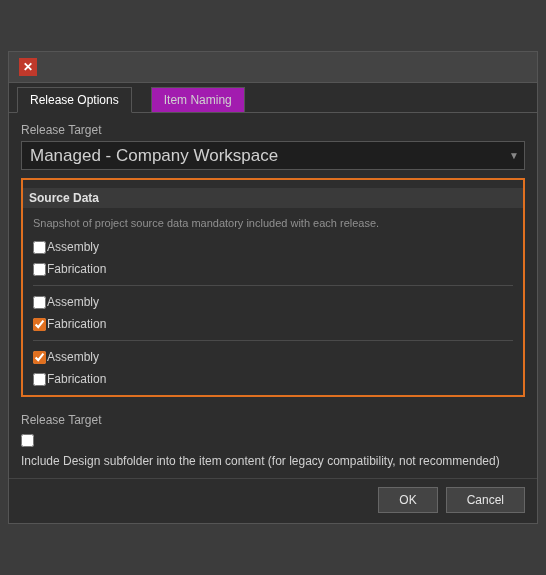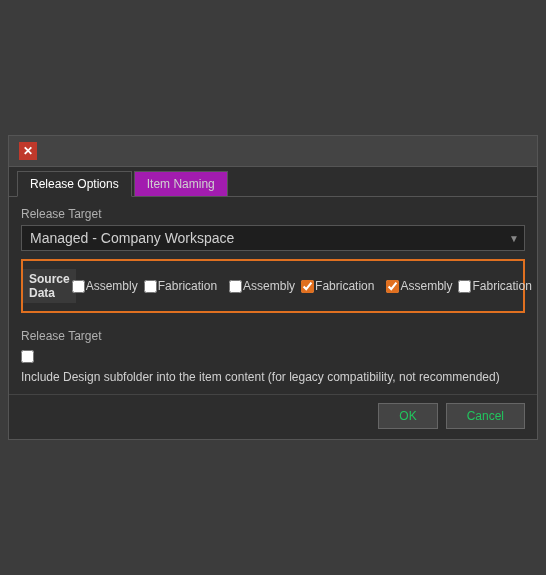--- a/index.html
+++ b/index.html
@@ -45,21 +45,21 @@
       display: flex;
       align-items: center;
       justify-content: center;
       font-weight: bold;
     }
     .tabs {
       display: flex;
       background: #2d2d2d;
       border-bottom: 1px solid #555;
       padding: 4px 8px 0 8px;
-      gap: 2px;
+      gap: 19px;
     }
     .tab {
       padding: 5px 12px;
       cursor: pointer;
       border: 1px solid #555;
       border-bottom: none;
       background: #a21caf;
       color: #d0d0d0;
       font-size: 12px;
     }
@@ -82,37 +82,38 @@
     }
     .dropdown-wrap {
       position: relative;
     }
     .dropdown {
       width: 100%;
       background: #1e1e1e;
       color: #d0d0d0;
       border: 1px solid #555;
       padding: 4px 11px 4px 8px;
-      font-size: 14px;
+      font-size: 17px;
       appearance: none;
       cursor: pointer;
     }
     .dropdown-arrow {
       position: absolute;
       right: 6px;
       top: 50%;
       transform: translateY(-50%);
       color: #888;
       pointer-events: none;
       font-size: 10px;
     }
     .output-jobs-box {
       border: 2px solid #e07020;
       padding: 8px 10px;
       display: flex;
+      flex-direction: column;
       gap: 6px;
     }
     .section-title {
       color: #e0e0e0;
       font-weight: bold;
       font-size: 12px;
       background: #3a3a3a;
       padding: 3px 6px;
       margin: 0 -10px;
     }
@@ -174,21 +175,21 @@
       gap: 8px;
       padding: 8px 12px 10px 12px;
       border-top: 1px solid #444;
     }
     .btn {
       padding: 5px 20px;
       font-size: 12px;
       cursor: pointer;
       border: 1px solid #666;
       background: #444;
-      color: #22c55e;
+      color: #e5e5e5;
     }
     .btn-ok {
       background: #444;
     }
   </style>
 </head>
 <body>
 
 <div class="dialog">
 
@@ -213,20 +214,21 @@
         <select class="dropdown">
           <option>Managed - Company Workspace</option>
         </select>
         <span class="dropdown-arrow">▼</span>
       </div>
     </div>
 
     <div class="output-jobs-box">
 
       <div class="section-title">Source Data</div>
+      <div class="section-desc">Snapshot of project source data mandatory included with each release.</div>
       <div class="checkbox-row">
         <input type="checkbox" id="src-asm" style="">
         <label class="checkbox-label" for="src-asm">Assembly</label>
       </div>
       <div class="checkbox-row">
         <input type="checkbox" id="src-fab" style="">
         <label class="checkbox-label" for="src-fab">Fabrication</label>
       </div>
 
       <div class="section-divider"></div>

